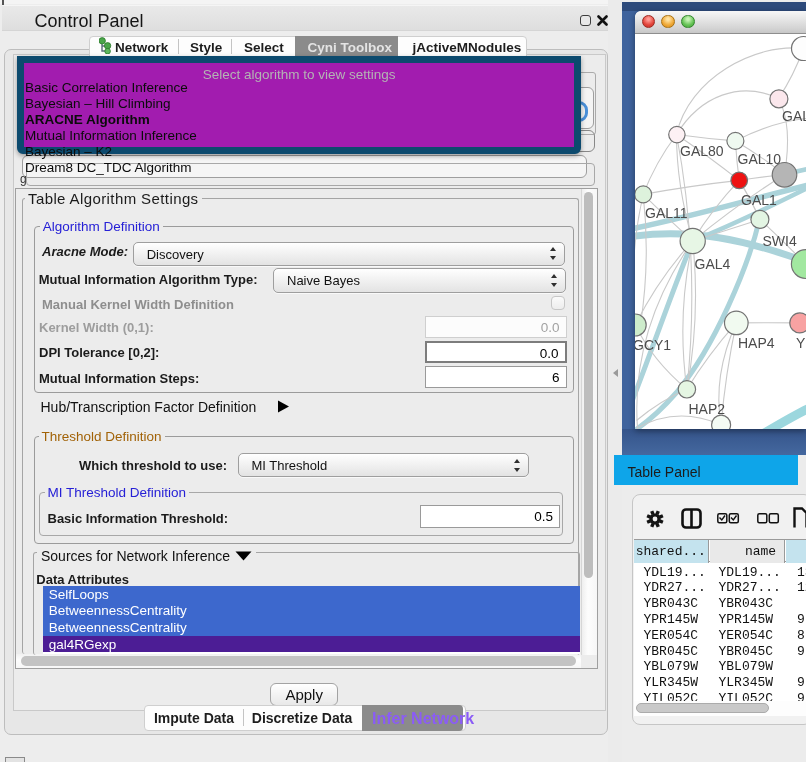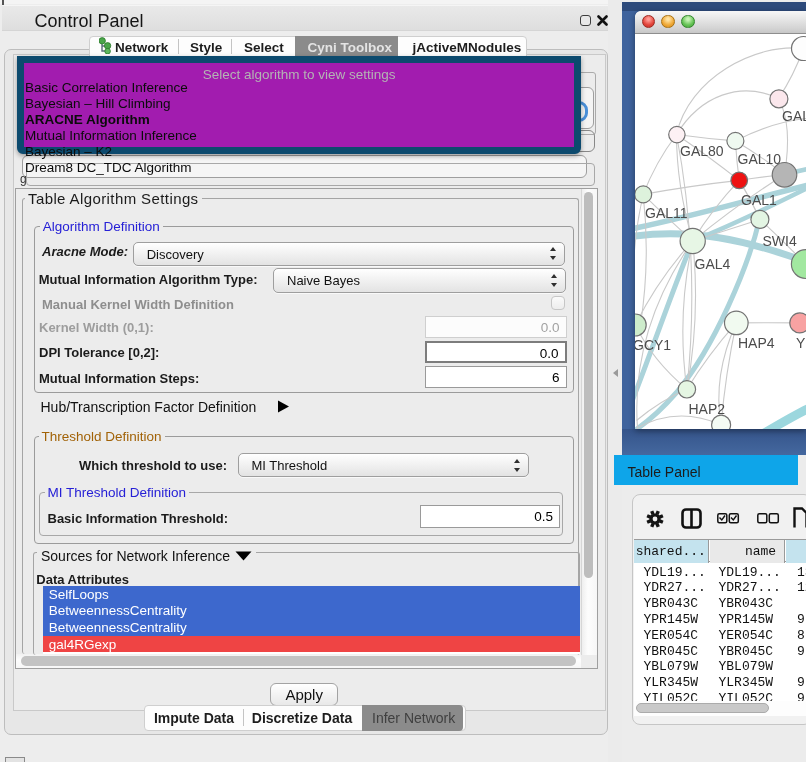--- a/index.html
+++ b/index.html
@@ -117,31 +117,31 @@
 <div class="abs" style="left:32.5px;top:551.6px;width:547.5px;height:103px;border:1px solid #a5a5a5;border-radius:3px;border-bottom:none;"></div>
 <div class="abs" style="left:37px;top:548px;background:#ececec;padding:0 4px;font-size:14px;color:#111;white-space:nowrap;">Sources for Network Inference <svg width="17" height="10" viewBox="0 0 17 10" style="margin-left:1px;">
       <path d="M0.5 0.5 L16.5 0.5 L8.5 9.5 Z" fill="#000"></path>
     </svg></div>
 <div class="lbl abs" style="left:36.3px;top:571.5px;">Data Attributes</div>
 
 <div class="abs" style="left:42.8px;top:585.5px;width:537.5px;height:68.7px;background:#fff;overflow:hidden;">
   <div style="background:#3d68cd;color:#fff;font-size:13.5px;height:16.7px;padding:1px 0 0 6px;">SelfLoops</div>
   <div style="background:#3d68cd;color:#fff;font-size:13.5px;height:16.7px;padding:1px 0 0 6px;">BetweennessCentrality</div>
   <div style="background:#3d68cd;color:#fff;font-size:13.5px;height:16.7px;padding:1px 0 0 6px;">BetweennessCentrality</div>
-  <div style="background:#ef4444;color:#fff;font-size:13.5px;height:16.7px;padding:1px 0 0 6px;">gal4RGexp</div>
+  <div style="background:#4c1d95;color:#fff;font-size:13.5px;height:16.7px;padding:1px 0 0 6px;">gal4RGexp</div>
 </div>
 
 <div class="abs" style="left:269.8px;top:682.5px;width:68.7px;height:23px;border:1px solid #a3a3a3;border-radius:6px;background:linear-gradient(#ffffff,#f1f1f1 60%,#e8e8e8);text-align:center;font-size:15px;color:#111;padding-top:2.5px;">Apply</div>
 
 <div class="abs" style="left:144.2px;top:705.4px;width:322px;height:25.3px;background:#fdfdfd;border:1px solid #cfcfcf;border-radius:4px;"></div>
 <div class="abs" style="left:242.5px;top:709px;width:1px;height:17px;background:#c4c4c4;"></div>
 <div class="abs" style="left:361.5px;top:705.4px;width:101.2px;height:25.3px;background:#8b8b8b;border-radius:0 4px 4px 0;"></div>
 <div class="abs" style="left:153.9px;top:710px;font-size:14px;font-weight:bold;color:#1d1d1d;">Impute Data</div>
 <div class="abs" style="left:251.8px;top:710px;font-size:14px;font-weight:bold;color:#1d1d1d;">Discretize Data</div>
-<div class="abs" style="left:372px;top:710px;font-size:14px;font-weight:normal;color:#404040;">Infer Network</div>
+<div class="abs" style="left:372px;top:710px;font-size:16px;font-weight:bold;color:#8b5cf6;">Infer Network</div>
 
 <div class="abs" style="left:5px;top:757px;width:20px;height:12px;border:1.5px solid #8a8a8a;background:#e3e3e3;"></div>
 
 <div class="abs" style="left:17px;top:56px;width:564.3px;height:98px;background:#a21caf;border-radius:0 0 6px 6px;box-shadow:0 2px 5px rgba(0,0,0,0.35);border:7px solid #0c4a6e;">
   <div style="position:absolute;top:4px;width:100%;text-align:center;font-size:13.5px;color:#b4b4b4;">Select algorithm to view settings</div>
   <div style="position:absolute;left:1px;top:17px;font-size:13.5px;color:#0b0b0b;line-height:16.1px;">
     <div>Basic Correlation Inference</div>
     <div>Bayesian – Hill Climbing</div>
     <div style="font-weight:bold;">ARACNE Algorithm</div>
     <div>Mutual Information Inference</div>

